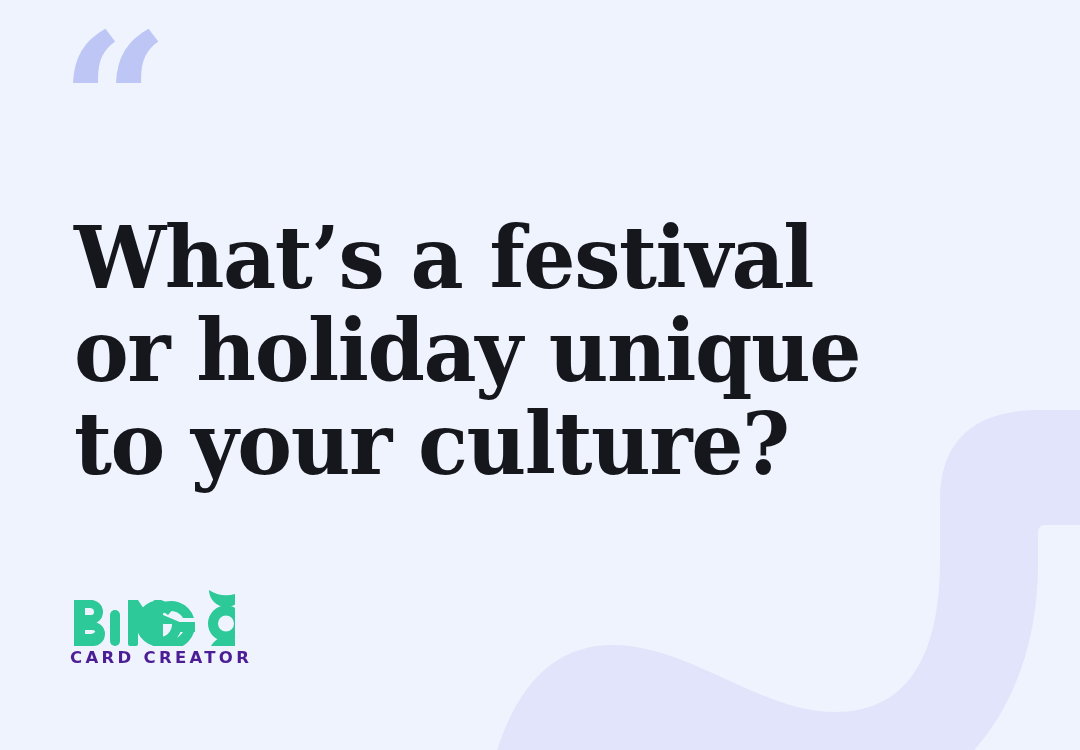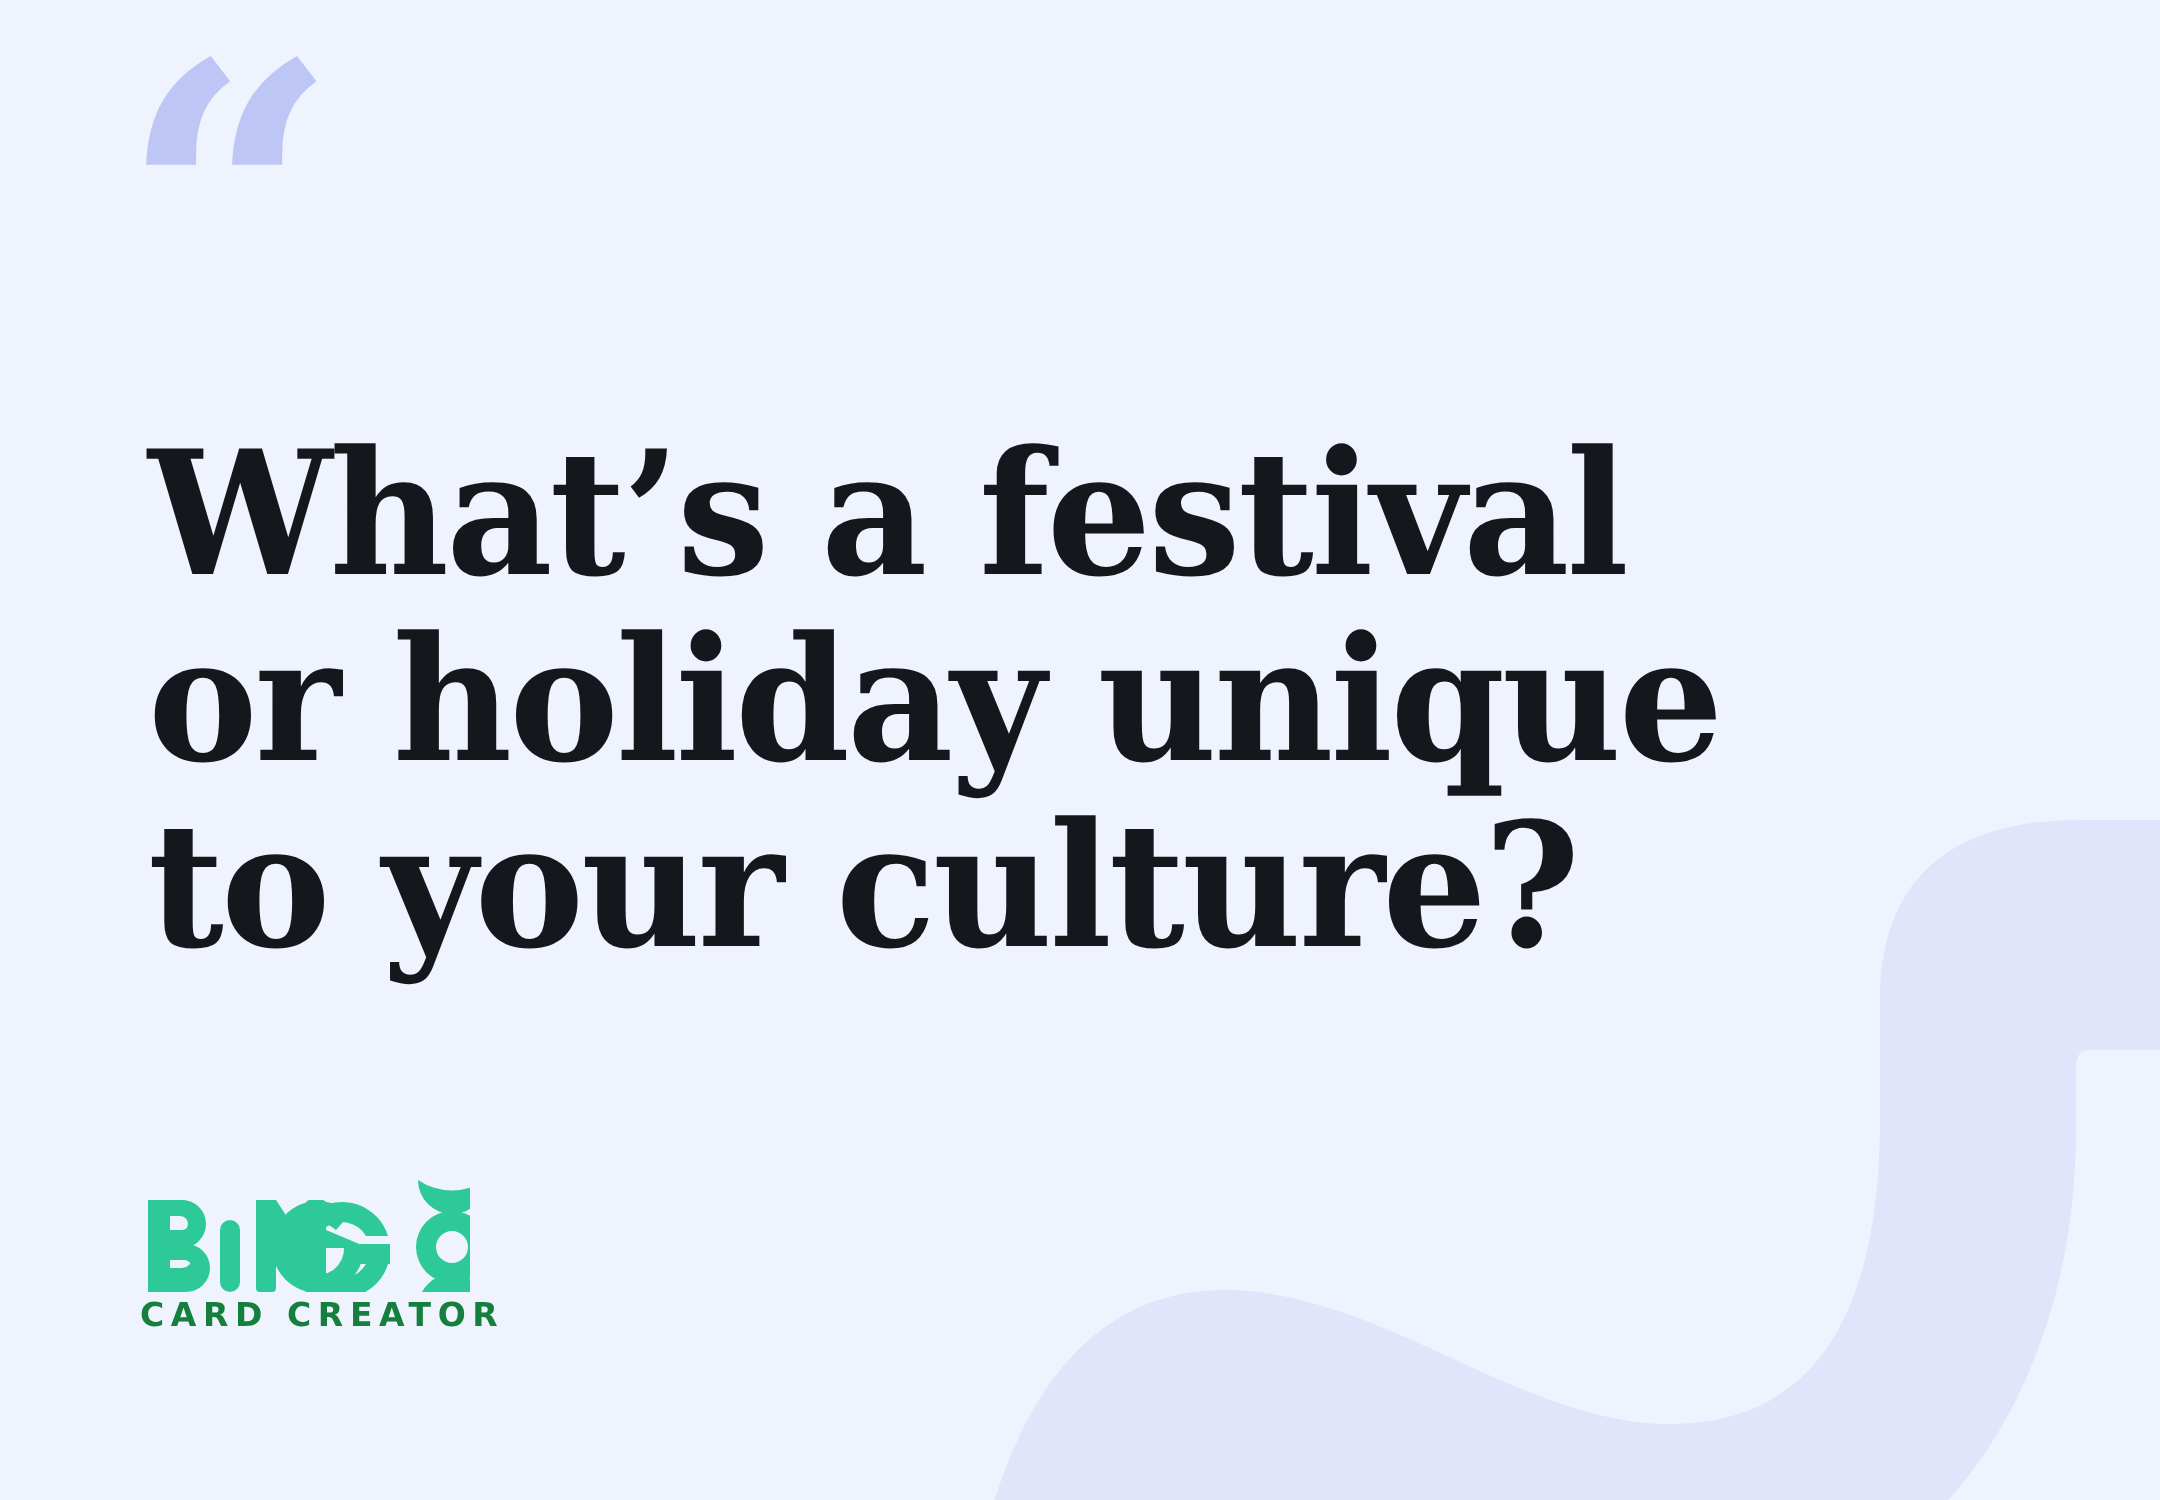--- a/index.html
+++ b/index.html
@@ -73,21 +73,21 @@
     height: 58px;
     width: 165px;
   }
   #logo-wordmark svg { display: block; }
   #logo-tagline {
     margin-top: 2px;
     font-family: "DejaVu Sans", "Liberation Sans", sans-serif;
     font-weight: 700;
     font-size: 16.5px;
     letter-spacing: 3.3px;
-    color: #15803d;
+    color: #4c1d95;
     white-space: nowrap;
   }
 </style>
 </head>
 <body>
 
 <div id="card">
 
   <svg id="wave-decoration" viewBox="0 0 1080 750" preserveAspectRatio="none" aria-hidden="true">
     <path d="M 487 790

